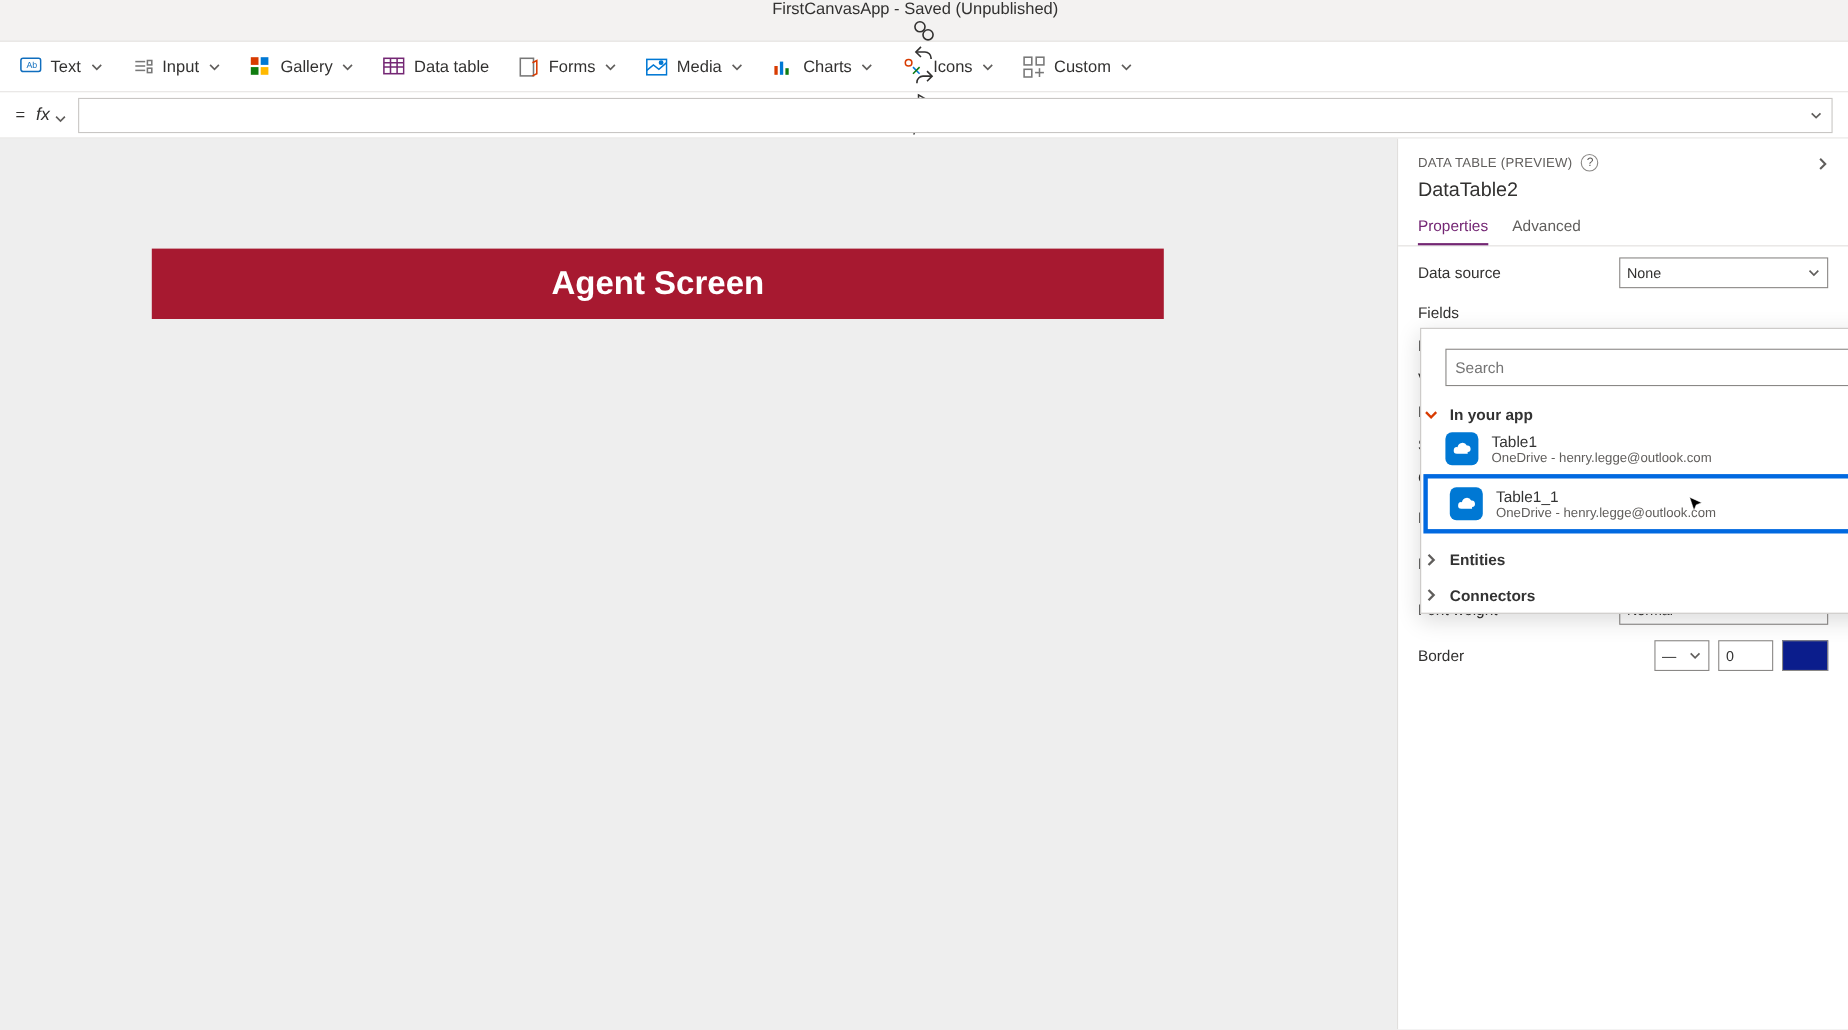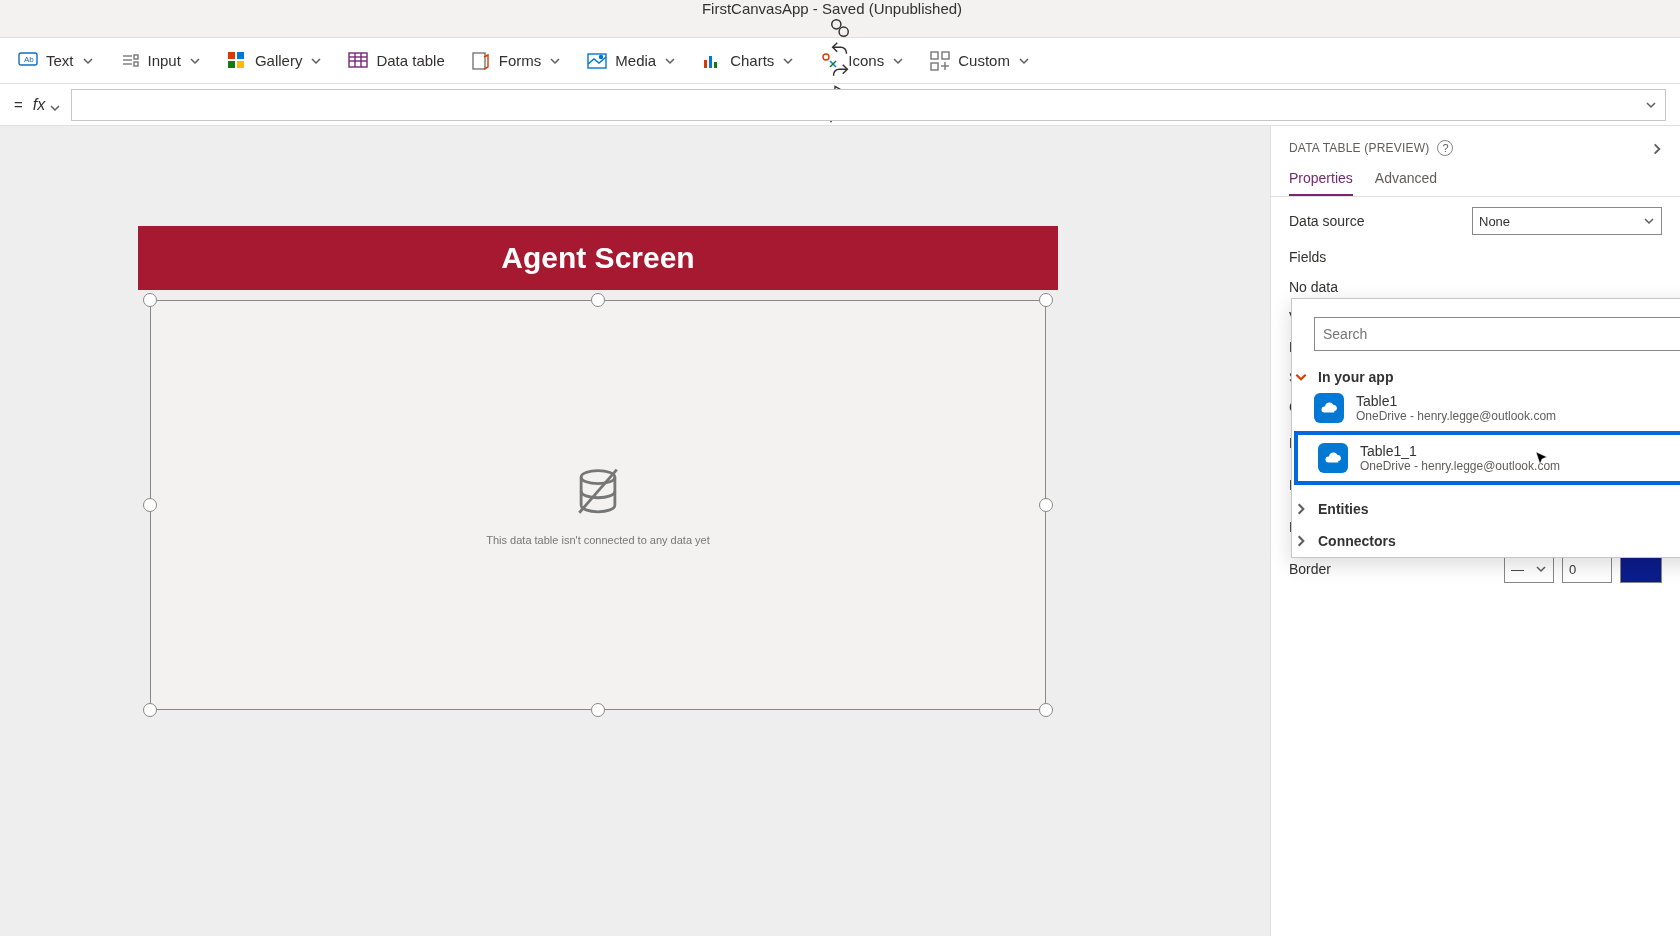--- a/index.html
+++ b/index.html
@@ -304,51 +304,33 @@
       </svg>
   </div>
 </div>
 
 <div class="main">
   <div class="leftgutter"></div>
   <div class="canvas-area">
     <div class="screen-header">
       <span>Agent Screen</span>
     </div>
-    <div class="datatable-box">
-      <div class="datatable-empty">
-        <svg viewBox="0 0 64 64">
-          <ellipse cx="32" cy="14" rx="18" ry="7"></ellipse>
-          <path d="M14 14v30c0 4 8 7 18 7s18-3 18-7V14"></path>
-          <path d="M14 29c0 4 8 7 18 7s18-3 18-7"></path>
-          <line x1="12" y1="52" x2="52" y2="6"></line>
-        </svg>
-        <span>This data table isn't connected to any data yet</span>
-      </div>
-      <div class="handle h-tl"></div>
-      <div class="handle h-tr"></div>
-      <div class="handle h-bl"></div>
-      <div class="handle h-br"></div>
-      <div class="handle h-tm"></div>
-      <div class="handle h-bm"></div>
-      <div class="handle h-ml"></div>
-      <div class="handle h-mr"></div>
-    </div>
   </div>
 
   <div class="rightpanel">
     <div class="panel-head">
       <span class="eyebrow">DATA TABLE (PREVIEW)</span>
       <span class="help">?</span>
       <span class="panel-collapse">
         <svg width="14" height="14" viewBox="0 0 12 12" fill="none" stroke="#605e5c" stroke-width="1.6">
             <polyline points="4,2 8,6 4,10"></polyline>
           </svg>
       </span>
     </div>
+    <div class="ctl-name">DataTable2</div>
     <div class="tabs">
       <div class="tab active">Properties</div>
       <div class="tab">Advanced</div>
     </div>
     <div class="props">
       <div class="prop-row">
         <span class="label">Data source</span>
         <div class="select">
           <span>None</span>
           <svg class="chevdown" viewBox="0 0 12 12">

